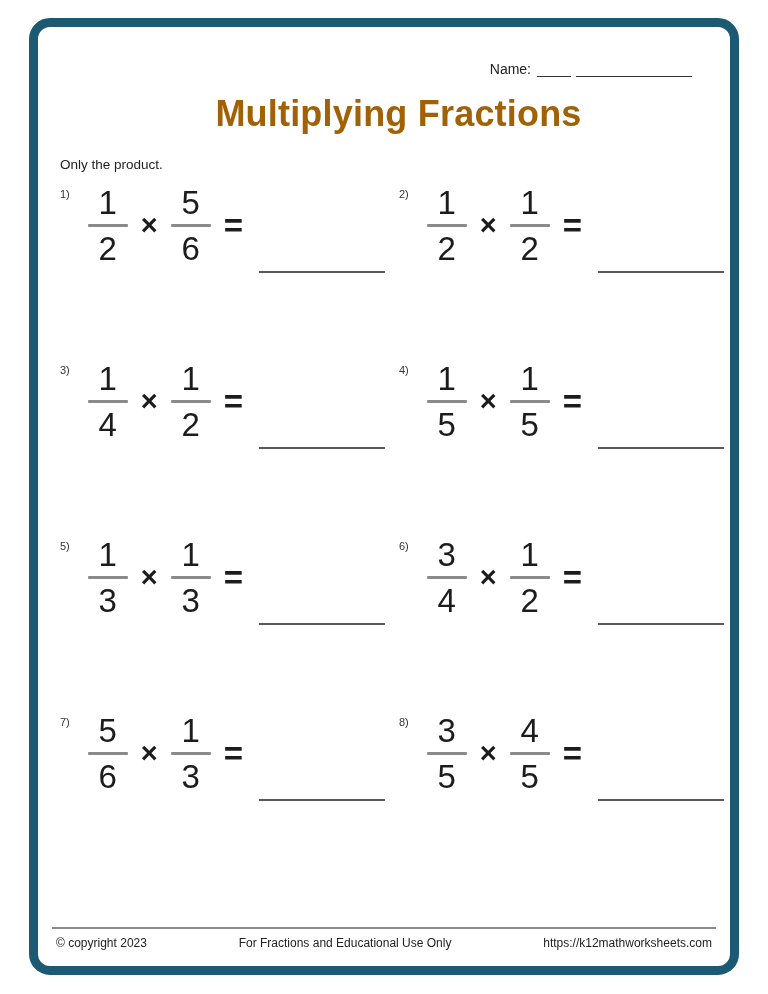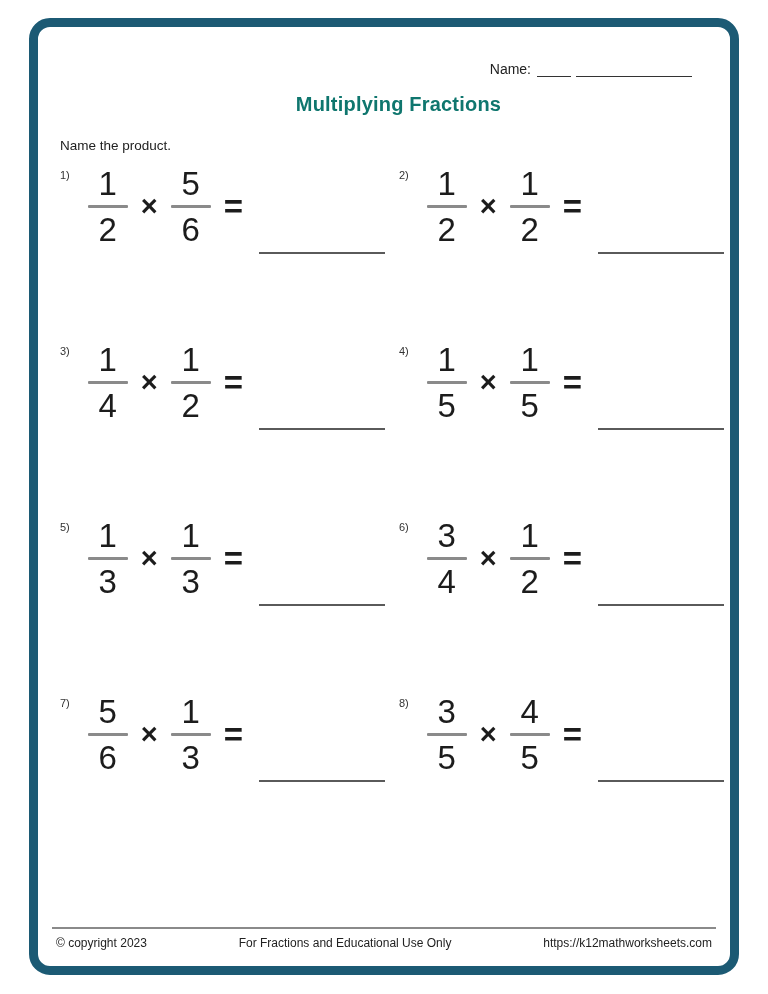--- a/index.html
+++ b/index.html
@@ -36,25 +36,25 @@
     margin-right: 5px;
   }
   .name-blank-long {
     display: inline-block;
     width: 116px;
     border-bottom: 1.5px solid #333;
     height: 16px;
   }
   .title {
     text-align: center;
-    font-size: 20px;
+    font-size: 36px;
     font-weight: bold;
     letter-spacing: 0.2px;
     margin-top: 16px;
-    color: #0f766e;
+    color: #a16207;
     padding-left: 29px;
   }
   .instruction {
     margin: 22px 0 0 22px;
     font-size: 13.5px;
     color: #222;
   }
   
   .problems {
     display: grid;
@@ -144,21 +144,21 @@
 <div class="sheet">
 
   <div class="name-row">
     <span class="name-label">Name:</span>
     <span class="name-blank-short"></span>
     <span class="name-blank-long"></span>
   </div>
 
   <div class="title">Multiplying Fractions</div>
 
-  <div class="instruction">Name the product.</div>
+  <div class="instruction">Only the product.</div>
 
   <div class="problems">
 
     <div class="problem">
       <span class="pnum">1)</span>
       <div class="expr">
         <div class="fraction">
           <span class="fnum">1</span>
           <span class="fbar"></span>
           <span class="fden">2</span>

